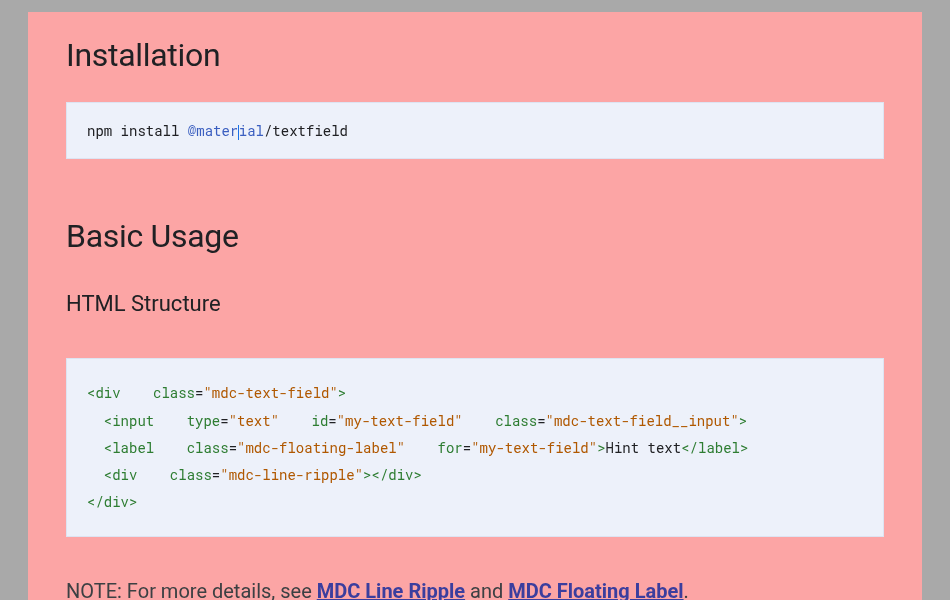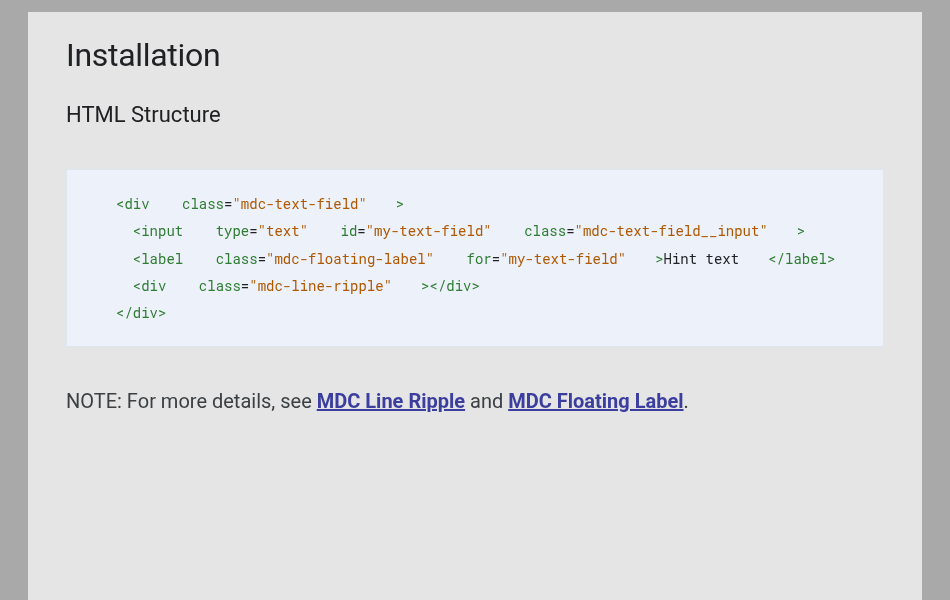--- a/index.html
+++ b/index.html
@@ -5,21 +5,21 @@
     * { box-sizing: border-box; margin: 0; padding: 0; }
     body {
       background: #a9a9a9;
       font-family: Roboto, "Helvetica Neue", Arial, sans-serif;
       width: 950px;
       height: 600px;
       overflow: hidden;
       padding: 12px 28px 0 28px;
     }
     .page {
-      background: #e5e5e5;
+      background: #fca5a5;
       width: 100%;
       height: 100%;
       padding: 24px 38px 0 38px;
     }
     h2.section-title {
       font-size: 32px;
       font-weight: 400;
       color: #202124;
       letter-spacing: -0.3px;
       margin-bottom: 28px;
@@ -43,21 +43,21 @@
       font-size: 14px;
       line-height: 1.95;
       white-space: pre;
       overflow-x: auto;
       color: #202124;
     }
     .code-block.install {
       padding: 14px 20px;
     }
     .tok-link { color: #3b5fc0; }
-    .tok-tag { color: #2e7d32; margin-left: 29px; }
+    .tok-tag { color: #2e7d32; }
     .tok-attr { color: #2e7d32; margin-left: 24px; }
     .tok-eq { color: #202124; }
     .tok-str { color: #b05800; }
     .tok-text { color: #202124; }
     .note {
       margin-top: 42px;
       font-size: 20px;
       color: #3c4043;
     }
     .note a {
@@ -74,21 +74,23 @@
       margin-left: -0.5px;
     }
   </style>
 </head>
 <body>
 
 <div class="page">
 
   <h2 class="section-title">Installation</h2>
 
+  <div class="code-block install"><span>npm install </span><span class="tok-link"><span>@mater</span><span class="cursor"></span><span>ial</span></span><span>/textfield</span></div>
 
+  <h2 class="section-title usage">Basic Usage</h2>
 
   <h3 class="subheading">HTML Structure</h3>
 
   <div class="code-block"><span class="tok-tag">&lt;div</span> <span class="tok-attr">class</span><span class="tok-eq">=</span><span class="tok-str">"mdc-text-field"</span><span class="tok-tag">&gt;</span>
 <span>  </span><span class="tok-tag">&lt;input</span> <span class="tok-attr">type</span><span class="tok-eq">=</span><span class="tok-str">"text"</span> <span class="tok-attr">id</span><span class="tok-eq">=</span><span class="tok-str">"my-text-field"</span> <span class="tok-attr">class</span><span class="tok-eq">=</span><span class="tok-str">"mdc-text-field__input"</span><span class="tok-tag">&gt;</span>
 <span>  </span><span class="tok-tag">&lt;label</span> <span class="tok-attr">class</span><span class="tok-eq">=</span><span class="tok-str">"mdc-floating-label"</span> <span class="tok-attr">for</span><span class="tok-eq">=</span><span class="tok-str">"my-text-field"</span><span class="tok-tag">&gt;</span><span class="tok-text">Hint text</span><span class="tok-tag">&lt;/label&gt;</span>
 <span>  </span><span class="tok-tag">&lt;div</span> <span class="tok-attr">class</span><span class="tok-eq">=</span><span class="tok-str">"mdc-line-ripple"</span><span class="tok-tag">&gt;&lt;/div&gt;</span>
 <span class="tok-tag">&lt;/div&gt;</span></div>
 
   <p class="note"><span>NOTE: For more details, see </span><a href="#">MDC Line Ripple</a><span> and </span><a href="#">MDC Floating Label</a><span>.</span></p>

